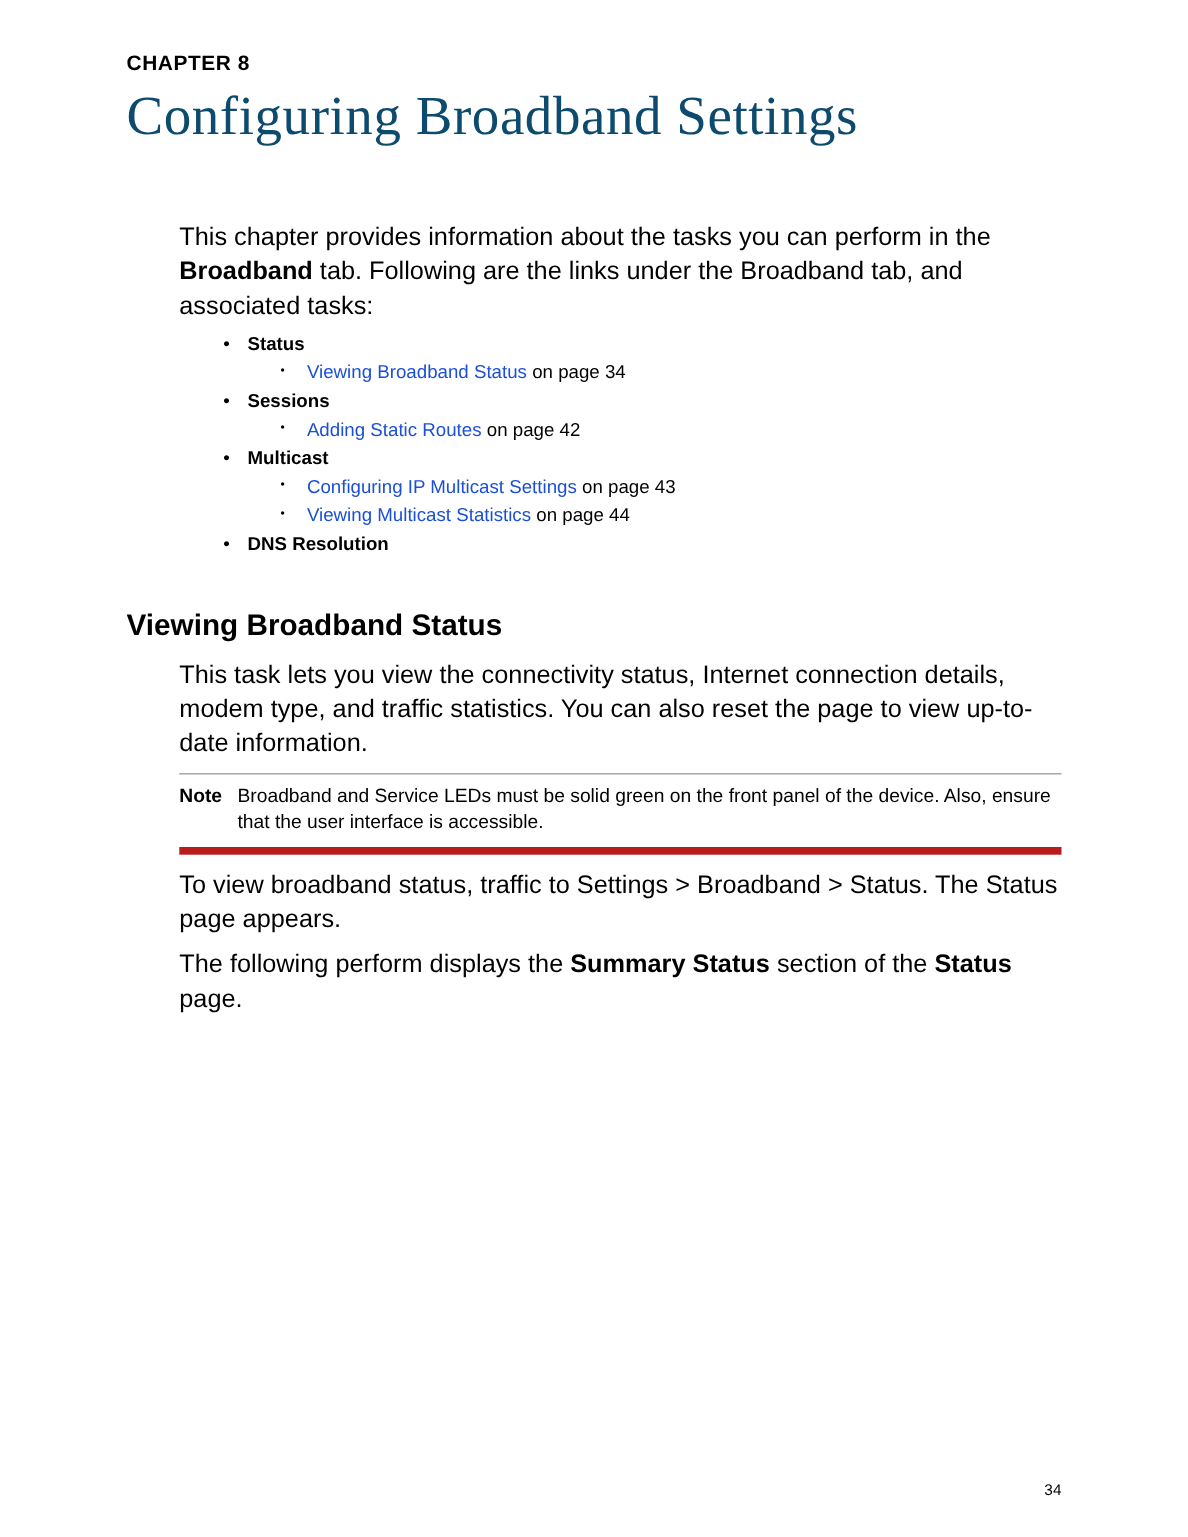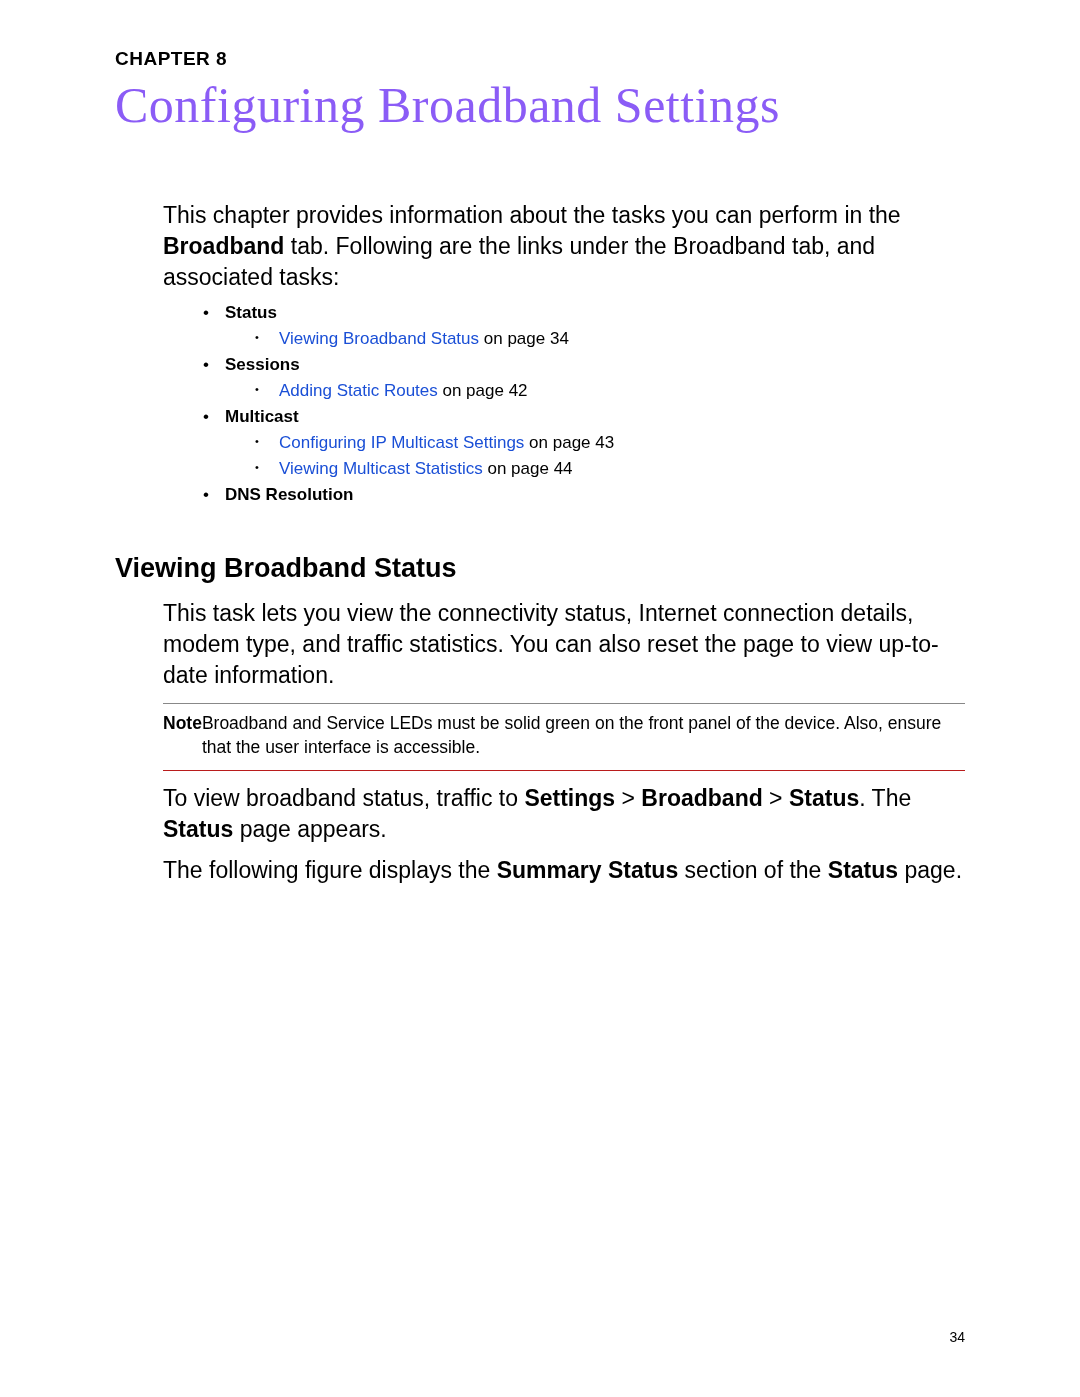--- a/index.html
+++ b/index.html
@@ -18,21 +18,21 @@
       font-family: Arial, Helvetica, sans-serif;
       font-weight: bold;
       font-size: 19px;
       letter-spacing: 0.5px;
       margin-bottom: 6px;
     }
     .chapter-title {
       font-family: Georgia, 'Times New Roman', serif;
       font-weight: normal;
       font-size: 50px;
-      color: #8b5cf6;
+      color: #0c4a6e;
       margin-bottom: 66px;
       letter-spacing: 0.5px;
     }
     .body-text {
       font-size: 23px;
       line-height: 1.35;
       margin-left: 48px;
       margin-bottom: 10px;
     }
     .bold { font-weight: bold; }
@@ -84,37 +84,38 @@
       font-weight: bold;
       font-size: 27px;
       margin-top: 48px;
       margin-bottom: 14px;
     }
     .note-block {
       margin-left: 48px;
       margin-top: 12px;
       margin-bottom: 12px;
       border-top: 1px solid #888;
-      border-bottom: 1px solid #b91c1c;
+      border-bottom: 7px solid #b91c1c;
       padding: 8px 0 10px 0;
       display: flex;
+      gap: 14px;
       font-size: 17.5px;
       line-height: 1.35;
     }
     .note-label {
       font-weight: bold;
       flex: 0 0 auto;
     }
     .note-text {
       flex: 1 1 auto;
     }
-    .nav-path .bold { font-weight: bold; }
+    .nav-path .bold { font-weight: normal; }
     .page-number {
       position: absolute;
-      bottom: 52px;
+      bottom: 35px;
       right: 115px;
       font-size: 14px;
     }
   </style>
 </head>
 <body>
 
 <div class="page">
 
   <div class="chapter-label">CHAPTER 8</div>
@@ -164,18 +165,18 @@
   <div class="note-block">
     <div class="note-label">Note</div>
     <div class="note-text">Broadband and Service LEDs must be solid green on the front panel of the device. Also, ensure that the user interface is accessible.</div>
   </div>
 
   <p class="body-text nav-path">
     <span>To view broadband status, traffic to </span><span class="bold">Settings</span><span> &gt; </span><span class="bold">Broadband</span><span> &gt; </span><span class="bold">Status</span><span>. The </span><span class="bold">Status</span><span> page appears.</span>
   </p>
 
   <p class="body-text">
-    <span>The following figure displays the </span><span class="bold">Summary Status</span><span> section of the </span><span class="bold">Status</span><span> page.</span>
+    <span>The following perform displays the </span><span class="bold">Summary Status</span><span> section of the </span><span class="bold">Status</span><span> page.</span>
   </p>
 
 </div>
 
 <div class="page-number">34</div>
 
 </body></html>

